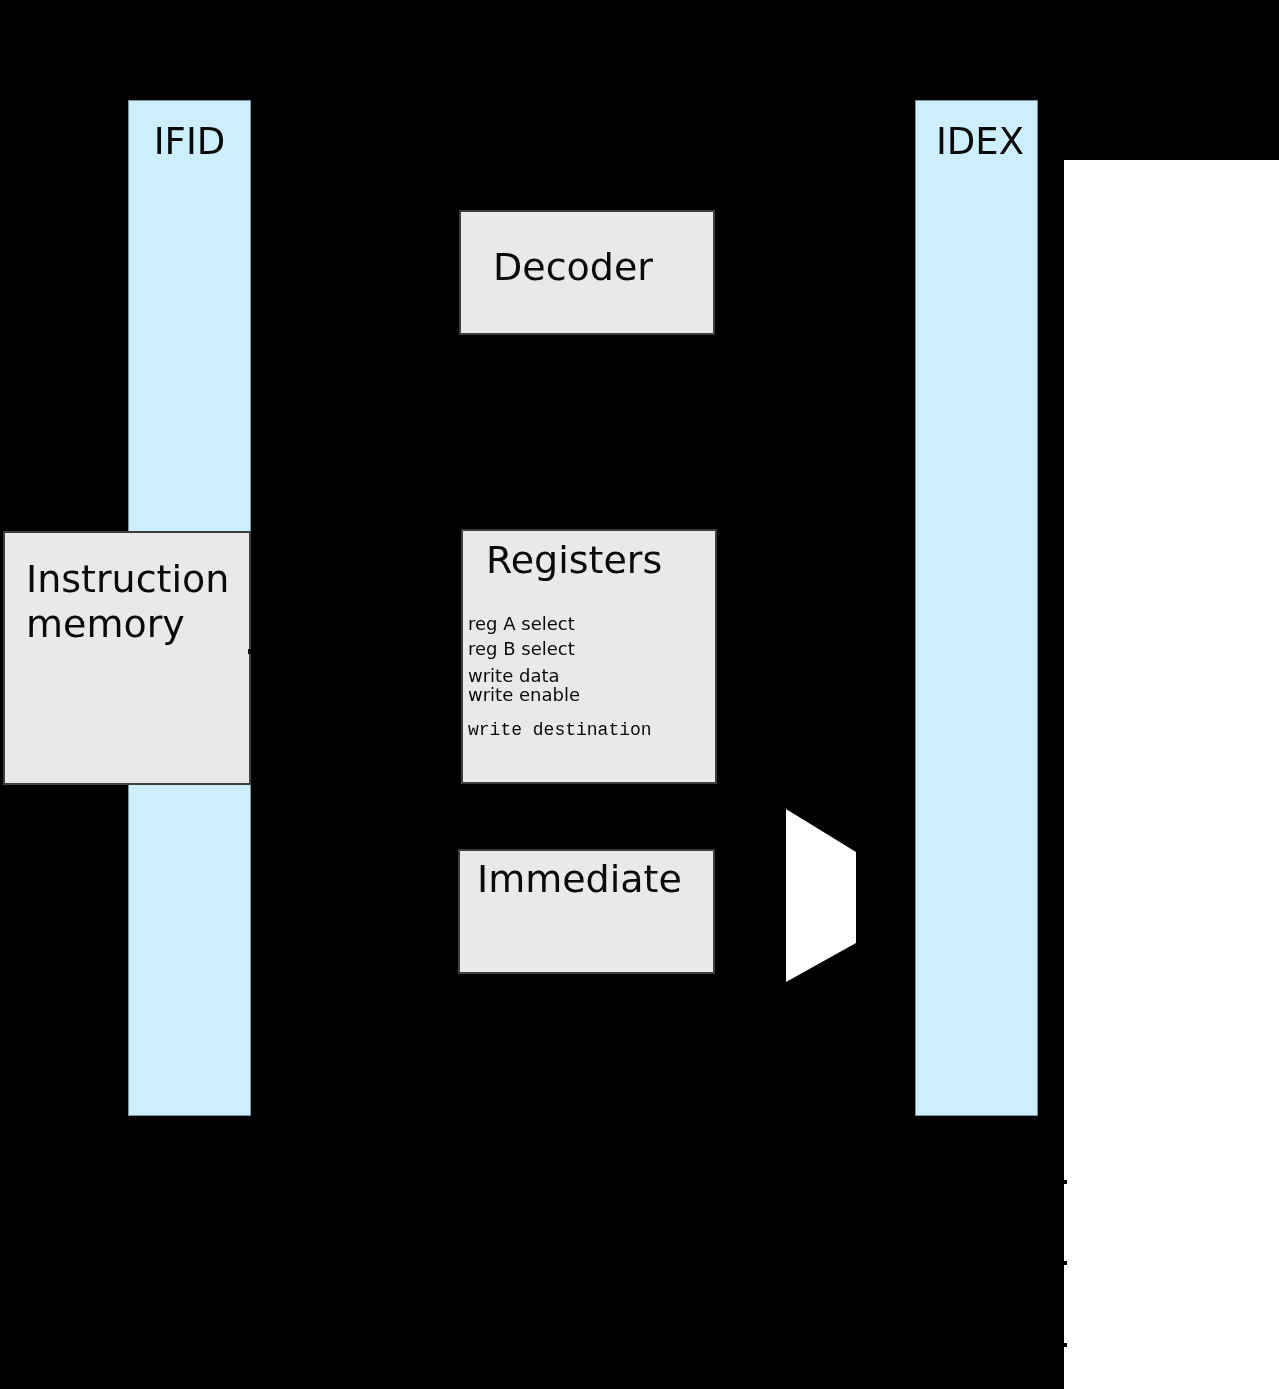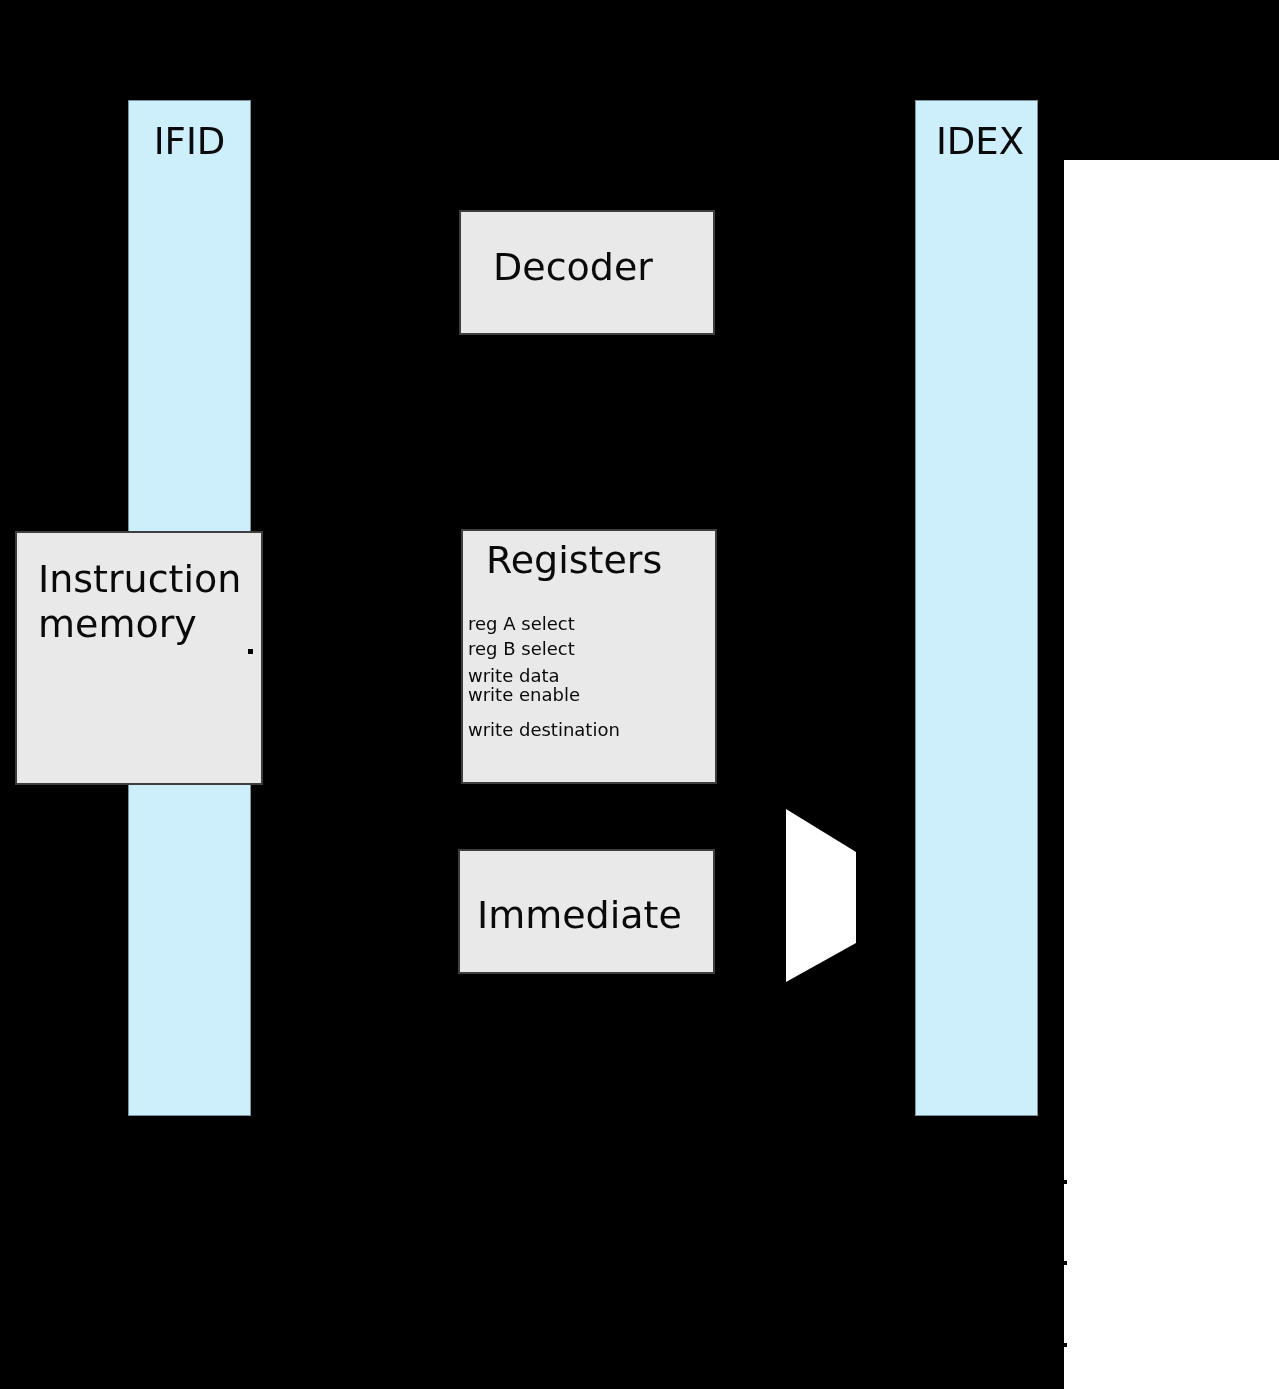--- a/index.html
+++ b/index.html
@@ -53,21 +53,20 @@
     background: #e9e9e9;
     border: 2px solid #3e3e3e;
     box-sizing: border-box;
     z-index: 2;
   }
   #instruction-memory {
     left: 3px;
     top: 531px;
     width: 248px;
     height: 254px;
-    margin-left: 12px;
   }
   #instruction-memory .block-title {
     position: absolute;
     left: 21px;
     top: 24px;
     width: 210px;
     font-size: 38px;
     line-height: 45px;
   }
   #decoder {
@@ -101,32 +100,32 @@
     position: absolute;
     left: 5px;
     font-size: 18px;
     line-height: 1;
     white-space: nowrap;
   }
   #port-reg-a      { top: 84px; }
   #port-reg-b      { top: 109px; }
   #port-write-data { top: 136px; text-align: right; }
   #port-write-en   { top: 155px; }
-  #port-write-dest { top: 190px; }
+  #port-write-dest { top: 190px; font-family: Liberation Mono, monospace; }
 
   #immediate {
     left: 458px;
     top: 849px;
     width: 257px;
     height: 125px;
   }
   #immediate .block-title {
     position: absolute;
     left: 17px;
-    top: 45px;
+    top: 9px;
     font-size: 38px;
     line-height: 1;
   }
 
   
   .mux {
     position: absolute;
     left: 786px;
     top: 809px;
     width: 70px;

